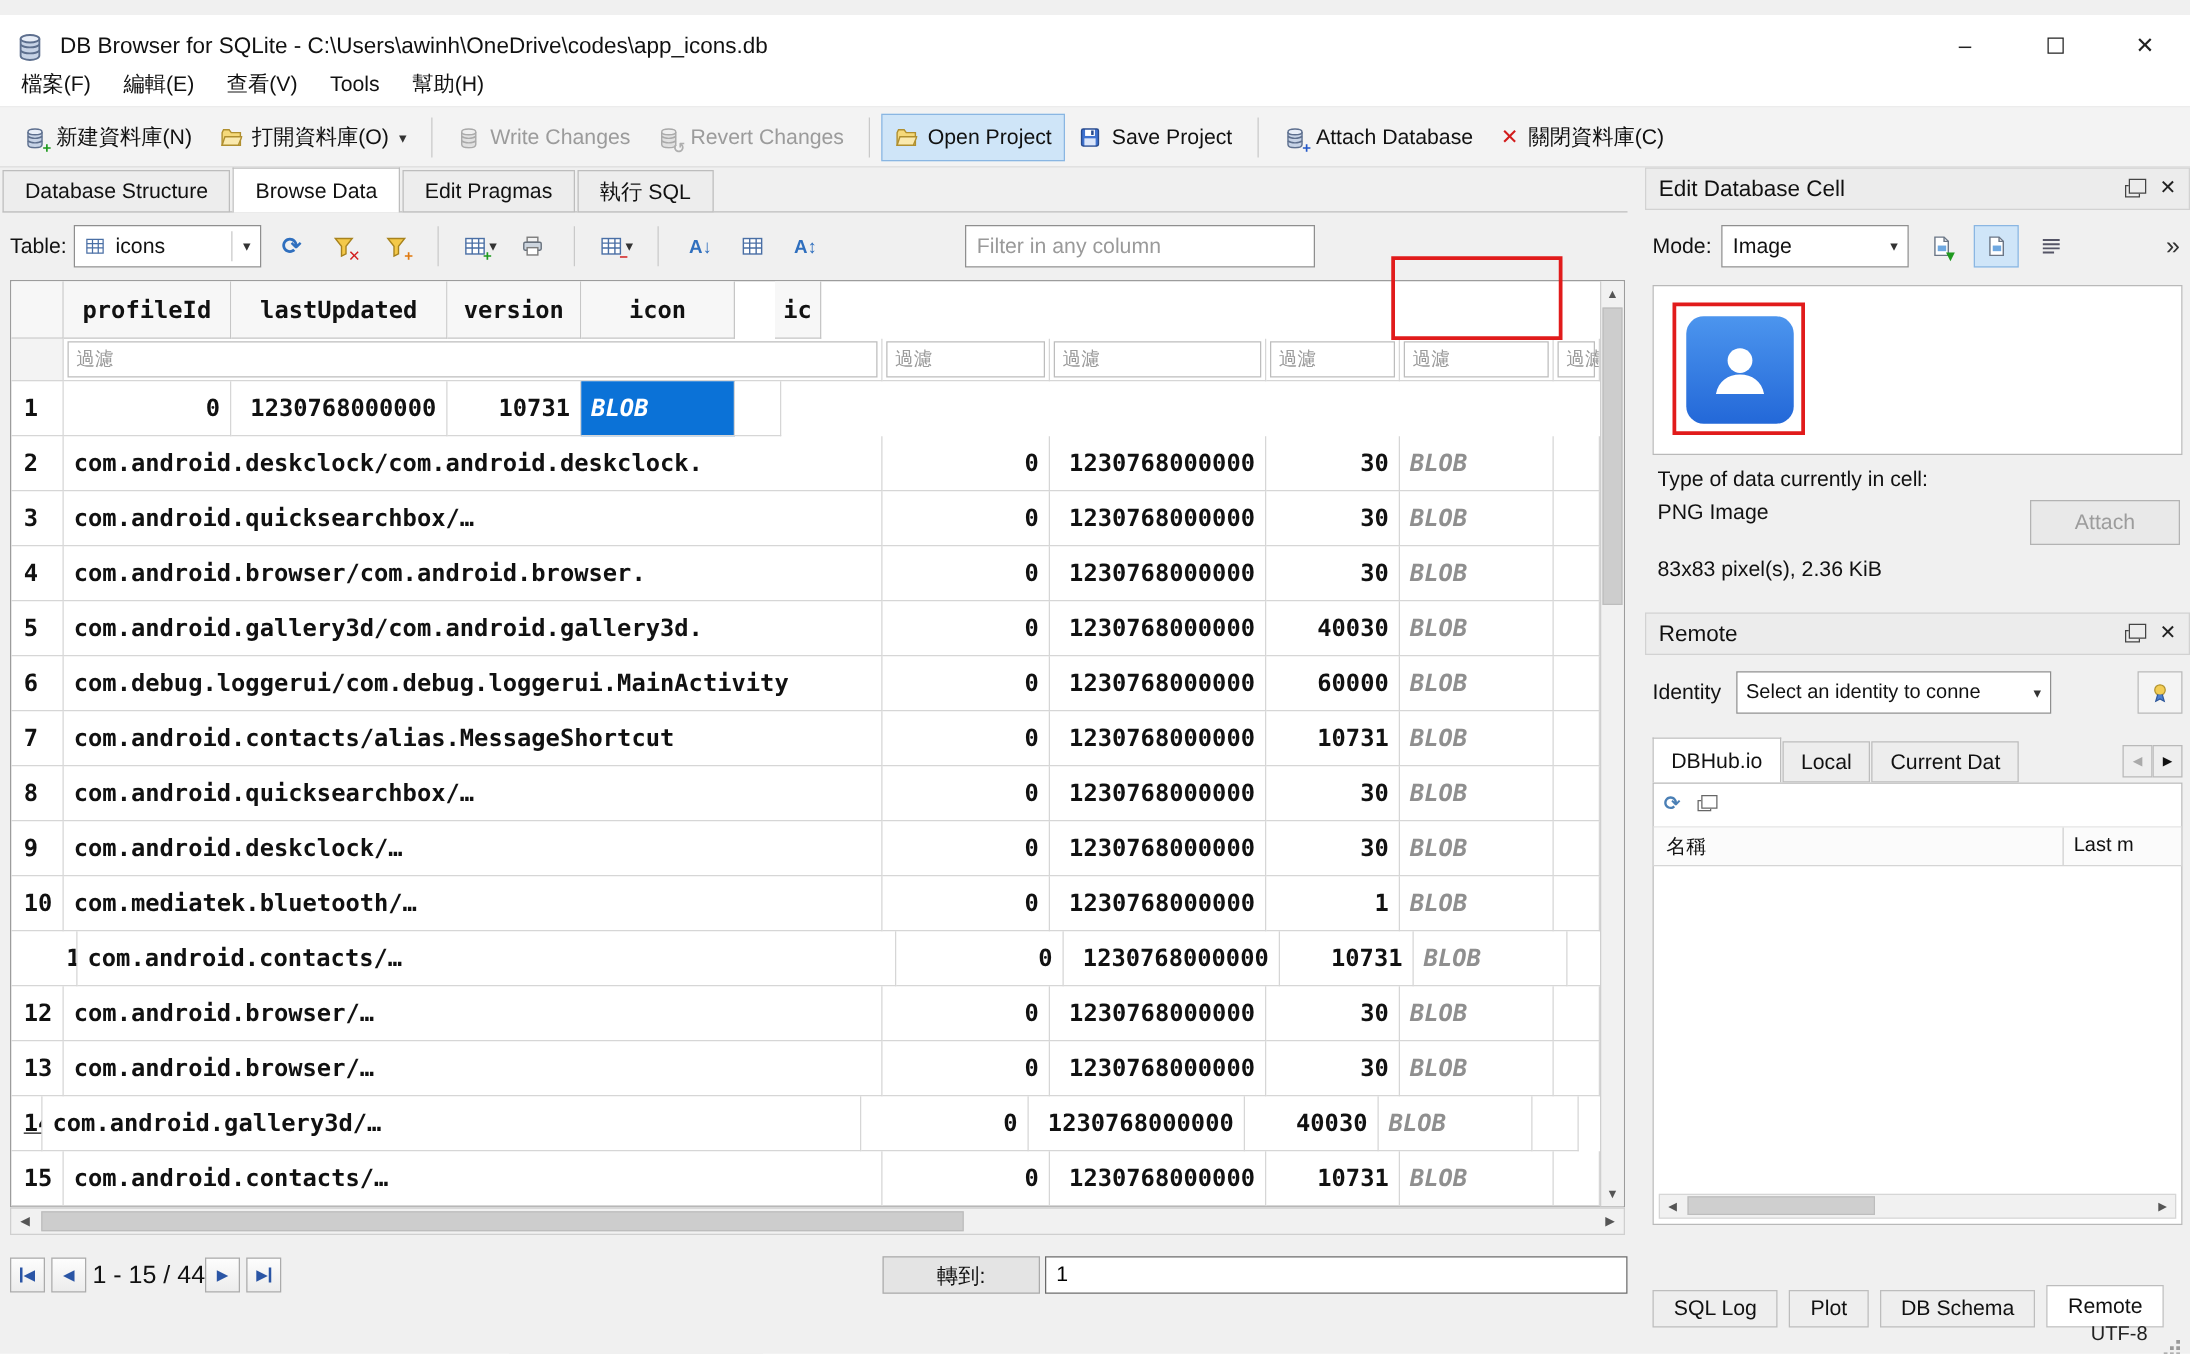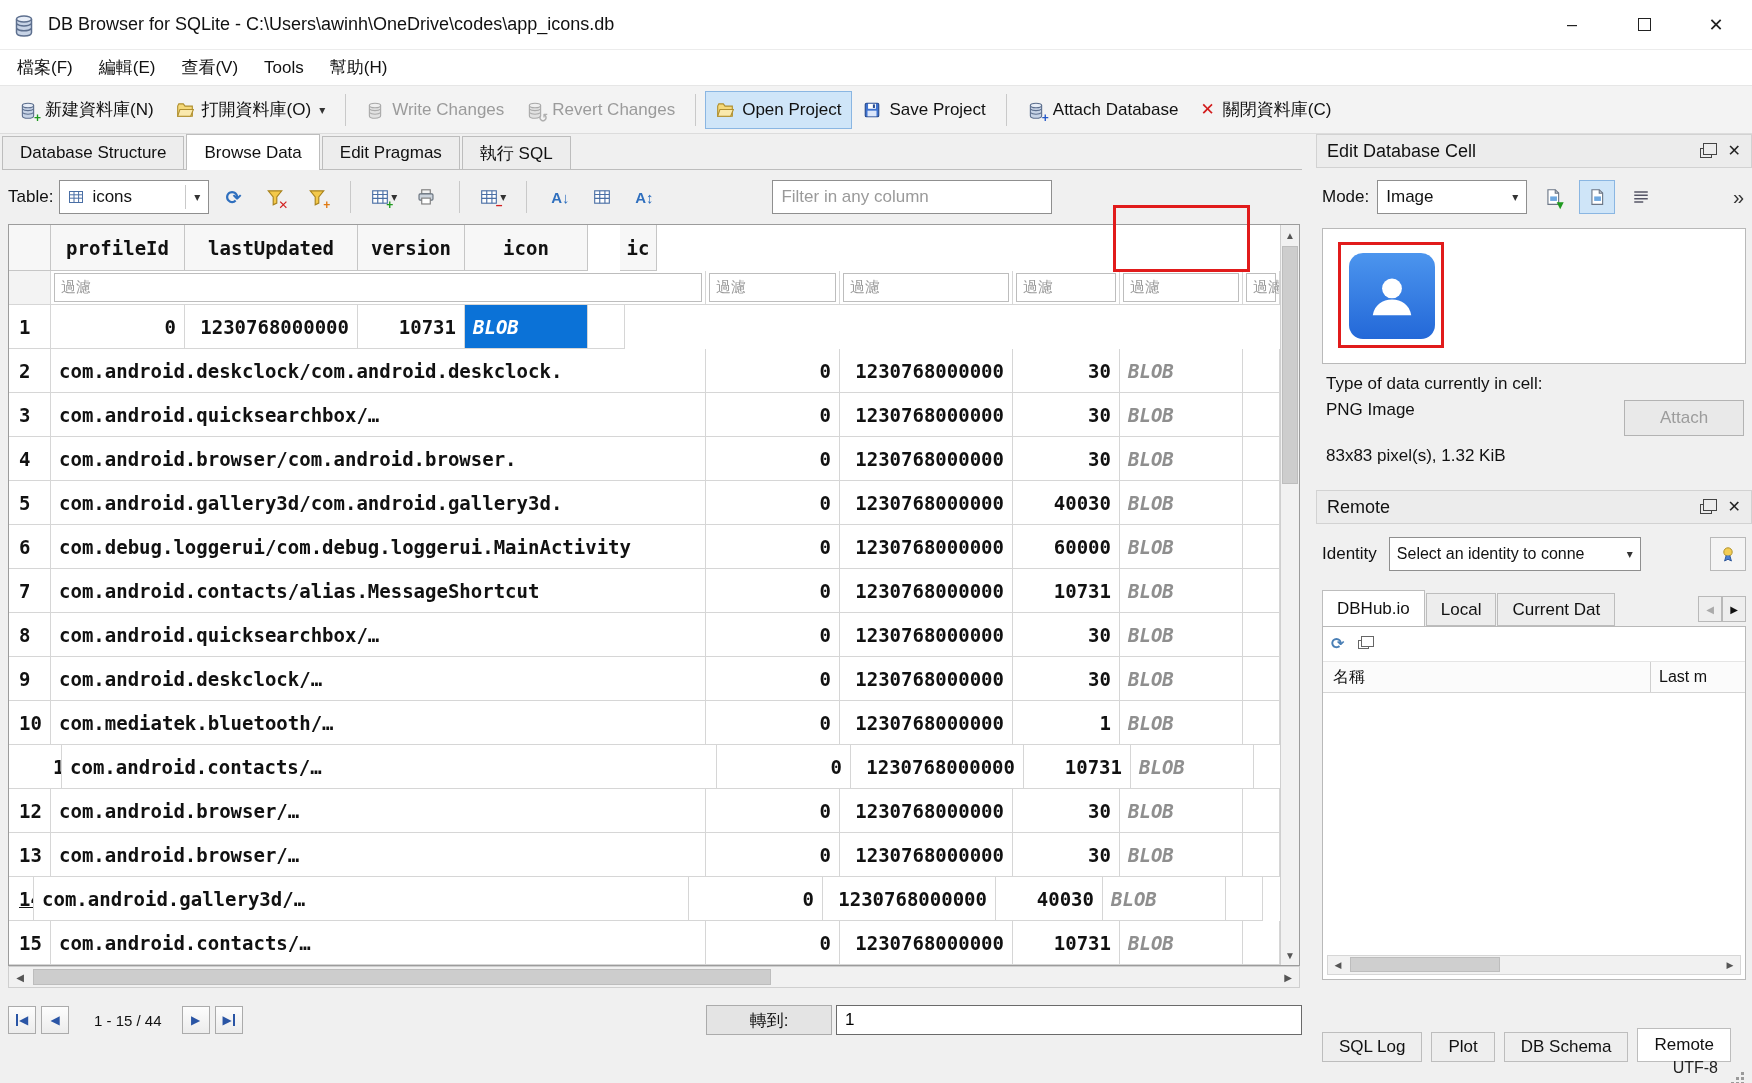--- a/index.html
+++ b/index.html
@@ -2,21 +2,21 @@
 <html><head>
 <meta charset="utf-8">
 <style>
 *{margin:0;padding:0;box-sizing:border-box}
 html,body{width:1752px;height:1083px}
 body{position:relative;font-family:"Liberation Sans","DejaVu Sans",sans-serif;background:#f0f0f0;color:#111;overflow:hidden;font-size:17px}
 svg{display:block}
 input{outline:none}
 
 
-.titlebar{position:absolute;top:0;left:0;right:0;height:50px;background:#fff;display:flex;align-items:center;border-bottom:1px solid #ececec}
+.titlebar{position:absolute;top:12px;left:0;right:0;height:50px;background:#fff;display:flex;align-items:center;border-bottom:1px solid #ececec}
 .app-icon{margin:0 12px;flex:0 0 auto}
 .title-text{font-size:18px;white-space:nowrap}
 .win-controls{margin-left:auto;display:flex;height:100%}
 .win-btn{width:72px;display:flex;align-items:center;justify-content:center;font-size:18px;color:#222}
 .max-glyph{width:13px;height:13px;border:1.5px solid #222}
 
 
 .menubar{position:absolute;top:50px;left:0;right:0;height:36px;background:#fff;display:flex;align-items:center;padding-left:4px;border-bottom:1px solid #e6e6e6}
 .menu-item{padding:0 13px;height:100%;display:flex;align-items:center;white-space:nowrap}
 
@@ -70,21 +70,21 @@
 .vs-thumb{position:absolute;left:1px;width:16px;top:21px;height:238px;background:#cdcdcd;border:1px solid #bdbdbd}
 
 .hscroll{position:absolute;top:966px;left:8px;width:1292px;height:22px;background:#f1f1f1;border:1px solid #cfcfcf;display:flex;align-items:center}
 .hs-btn{width:22px;height:20px;display:flex;align-items:center;justify-content:center;font-size:10px;color:#555}
 .hs-thumb{position:absolute;left:24px;top:2px;width:738px;height:16px;background:#cdcdcd;border:1px solid #bdbdbd}
 
 
 .navrow{position:absolute;top:1000px;left:8px;width:1294px;height:40px;display:flex;align-items:center}
 .nav-btn{width:28px;height:28px;border:1px solid #ababab;background:linear-gradient(#fdfdfd,#ececec);display:flex;align-items:center;justify-content:center;margin-right:5px;color:#2a55a5;font-size:12px;gap:1px}
 .nb-bar{width:2px;height:12px;background:#2a55a5}
-.nav-text{margin:0 20px;font-size:15px;white-space:nowrap}
+.nav-text{margin:0 0;font-size:20px;white-space:nowrap}
 .goto-label{position:absolute;left:698px;top:5px;width:126px;height:30px;background:#e4e4e4;border:1px solid #ababab;display:flex;align-items:center;justify-content:center}
 .goto-input{position:absolute;left:828px;top:5px;width:466px;height:30px;border:1px solid #6a6a6a;padding:0 8px;font-size:17px}
 
 
 .panel{position:absolute;left:1316px;top:134px;width:436px;height:949px}
 .dock-hdr{position:absolute;left:0;width:436px;height:34px;background:#ececec;border:1px solid #d2d2d2;display:flex;align-items:center;padding:0 10px;font-size:18px}
 .dock-btns{margin-left:auto;display:flex;gap:16px;align-items:center}
 .float-ic{width:12px;height:10px;border:1.5px solid #444;position:relative;margin-top:4px}
 .float-ic::before{content:"";position:absolute;left:2px;top:-6px;width:12px;height:10px;border:1.5px solid #444;background:#ececec}
 .dock-x{font-size:16px;color:#222;line-height:1}
@@ -630,21 +630,21 @@
     <div class="app-tile">
       <svg viewBox="0 0 48 48">
           <use href="#i-person"></use>
         </svg>
     </div>
   </div>
 
   <div class="info1">Type of data currently in cell:</div>
   <div class="info2">PNG Image</div>
   <div class="apply">Attach</div>
-  <div class="size-line">83x83 pixel(s), 1.32 KiB</div>
+  <div class="size-line">83x83 pixel(s), 2.36 KiB</div>
 
   <div class="dock-hdr remote-hdr">
     <span>Remote</span>
     <span class="dock-btns">
       <span class="float-ic"></span>
       <span class="dock-x">✕</span>
     </span>
   </div>
 
   <div class="id-row">

